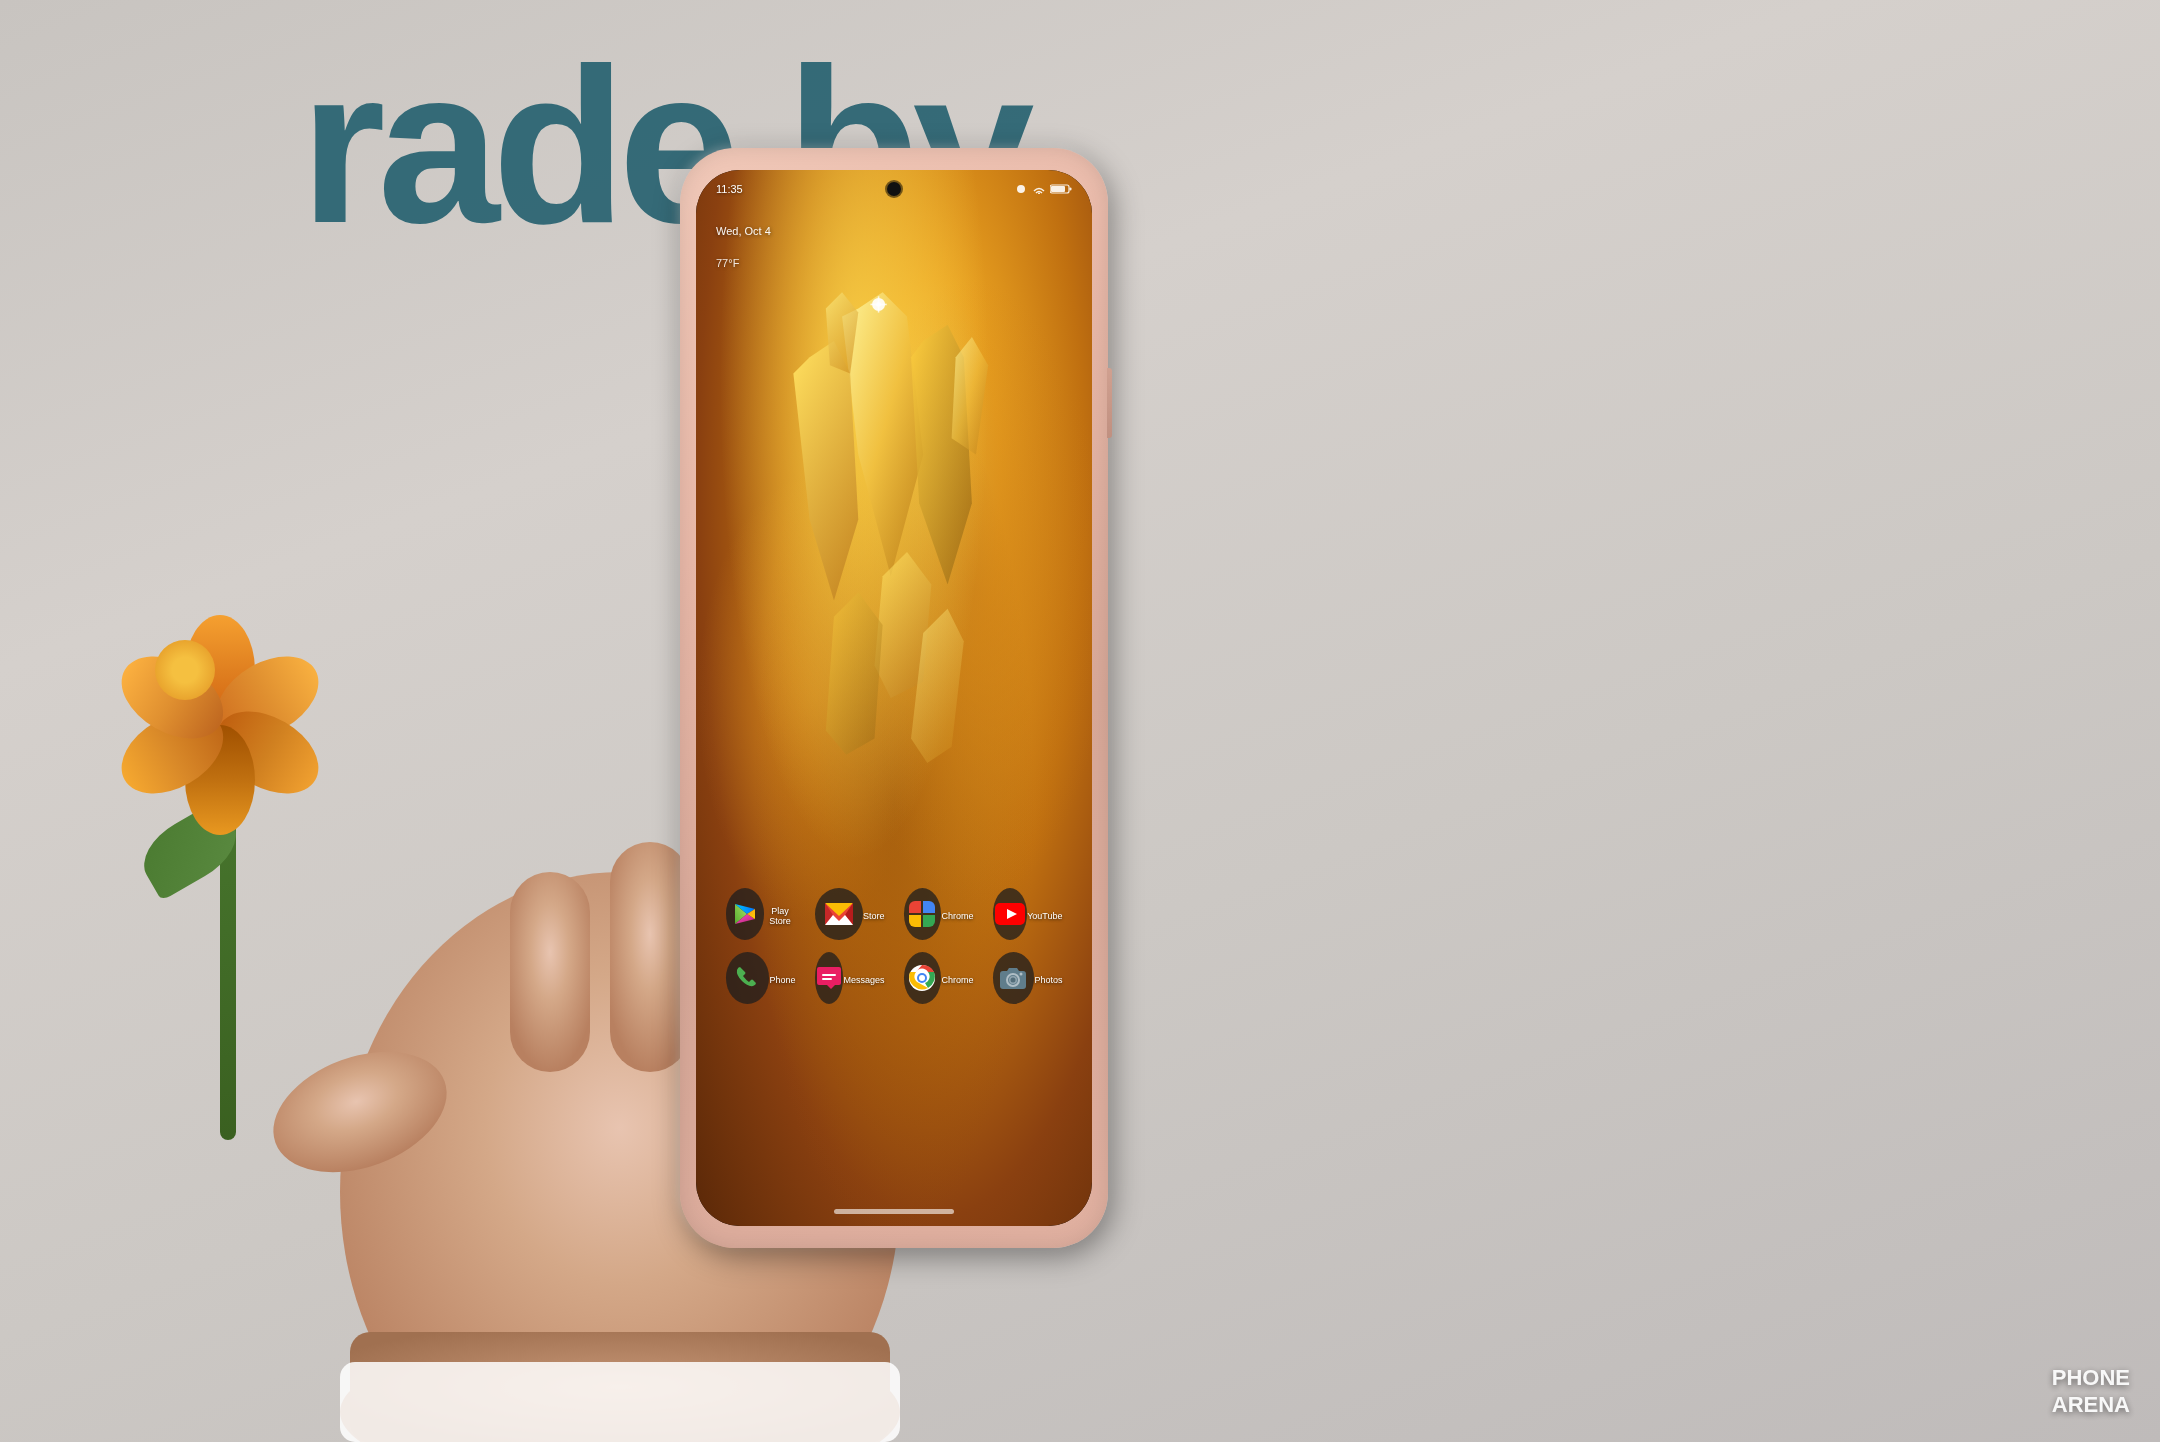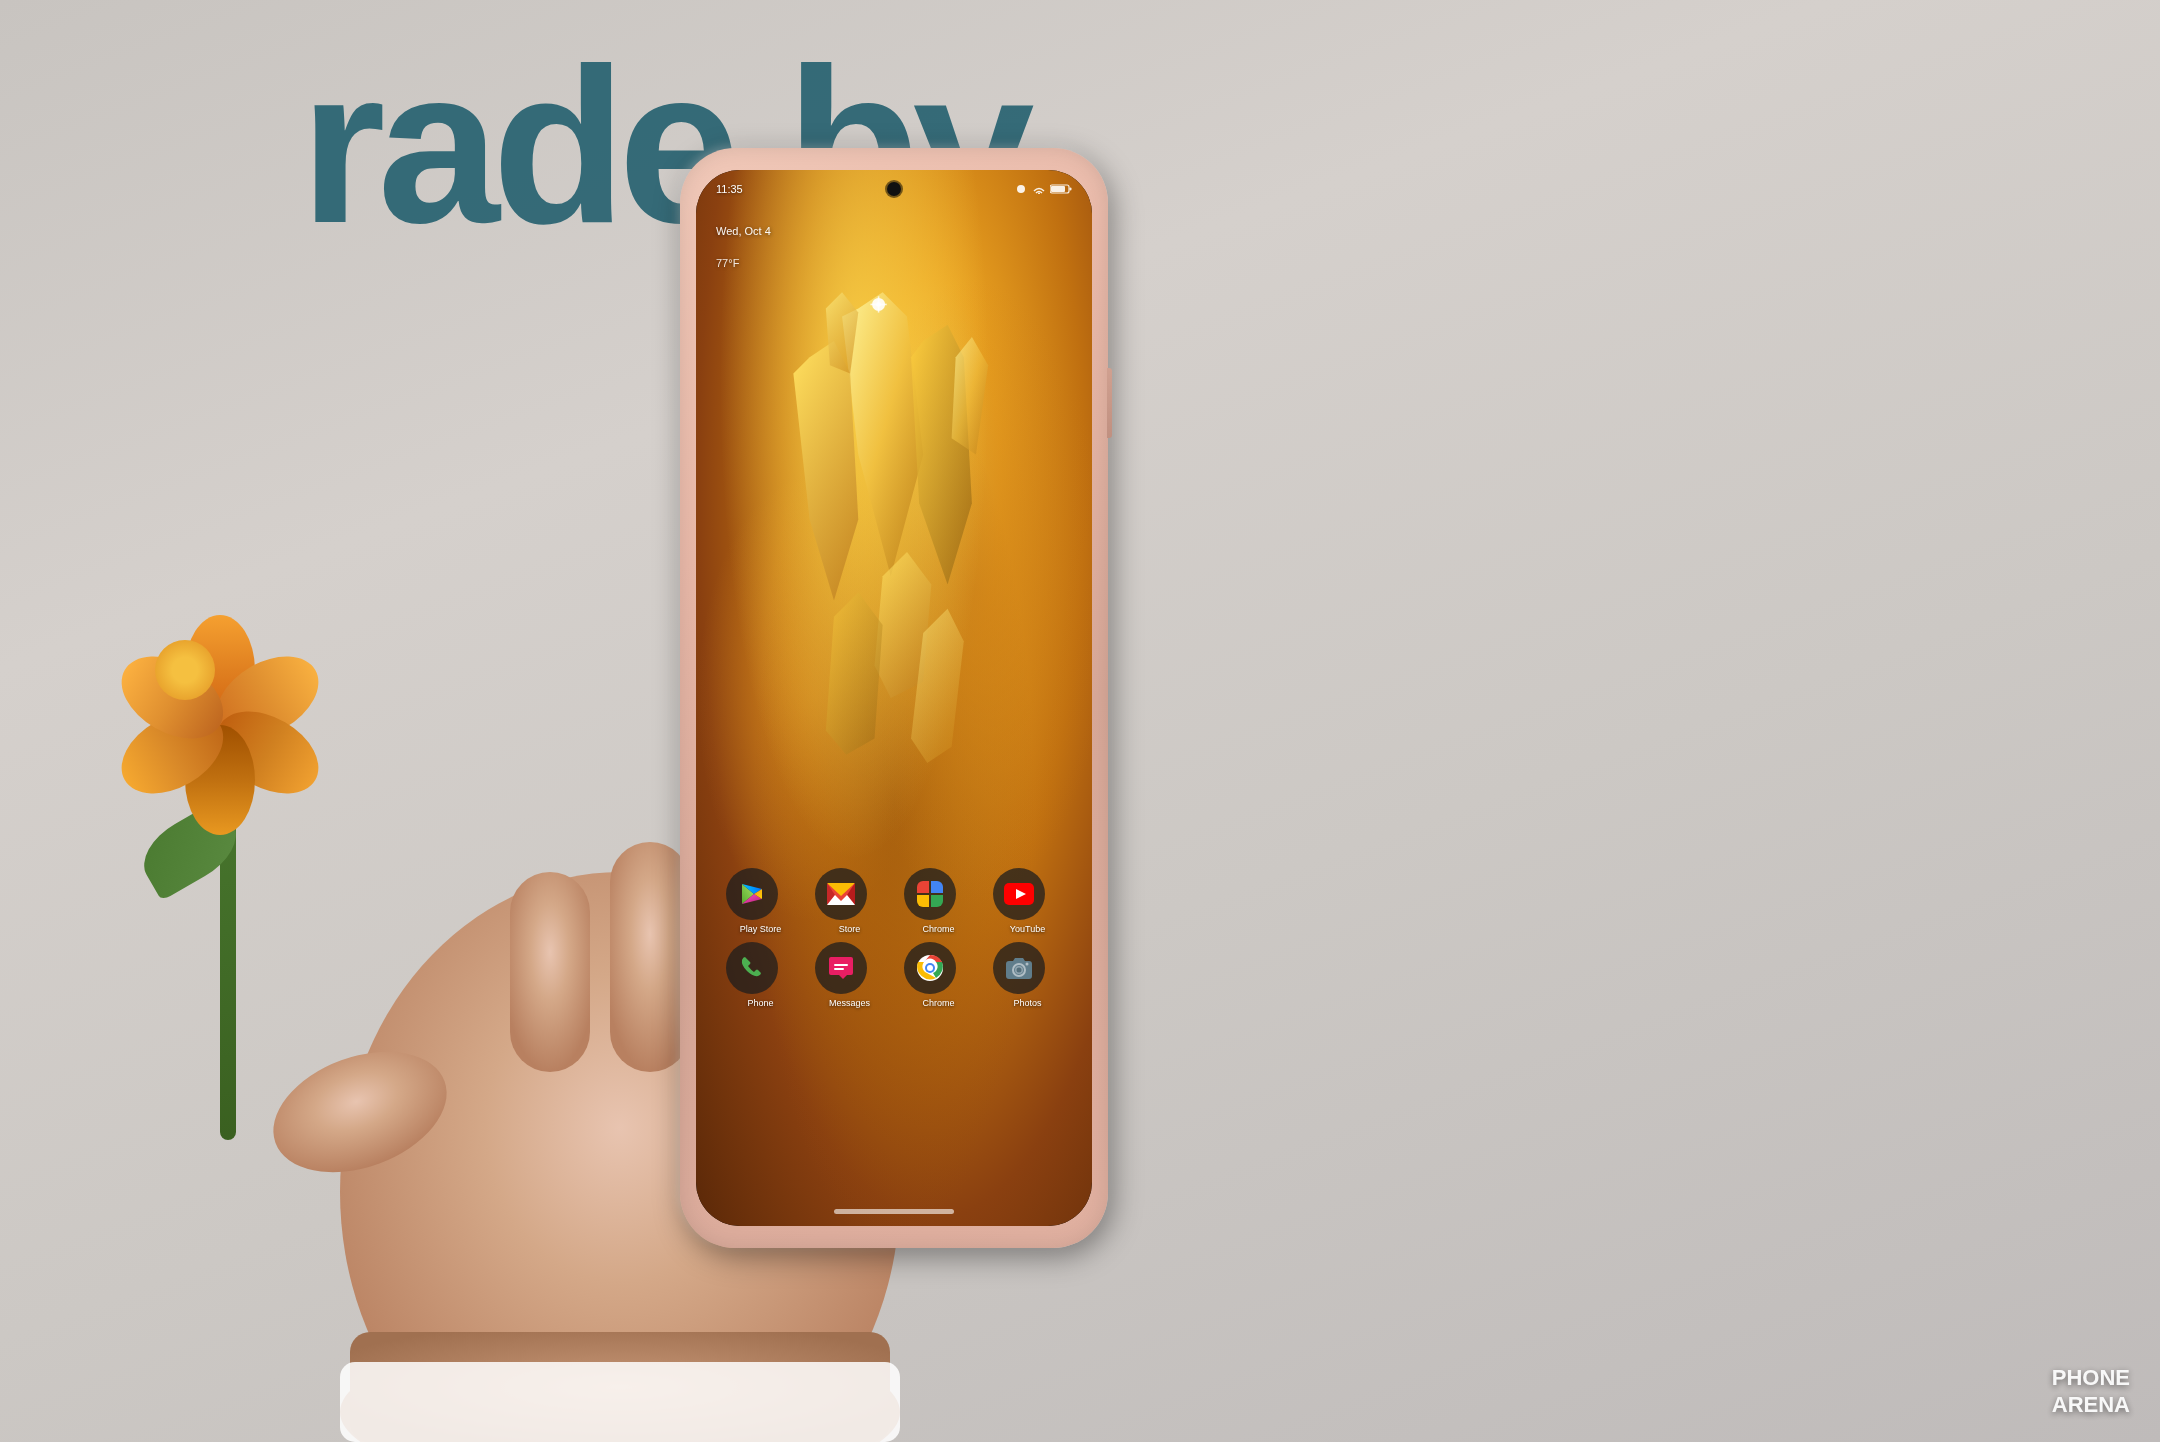--- a/index.html
+++ b/index.html
@@ -226,21 +226,22 @@
     }
 
     .app-row {
       display: flex;
       justify-content: space-around;
       margin-bottom: 8px;
     }
 
     .app-icon-wrap {
       display: flex;
-      flex-direction: column;
+      flex-direction: row;
+      align-items: center;
       width: 70px;
     }
 
     .app-icon {
       width: 52px;
       height: 52px;
       border-radius: 50%;
       background: rgba(30,30,30,0.75);
       display: flex;
       align-items: center;

